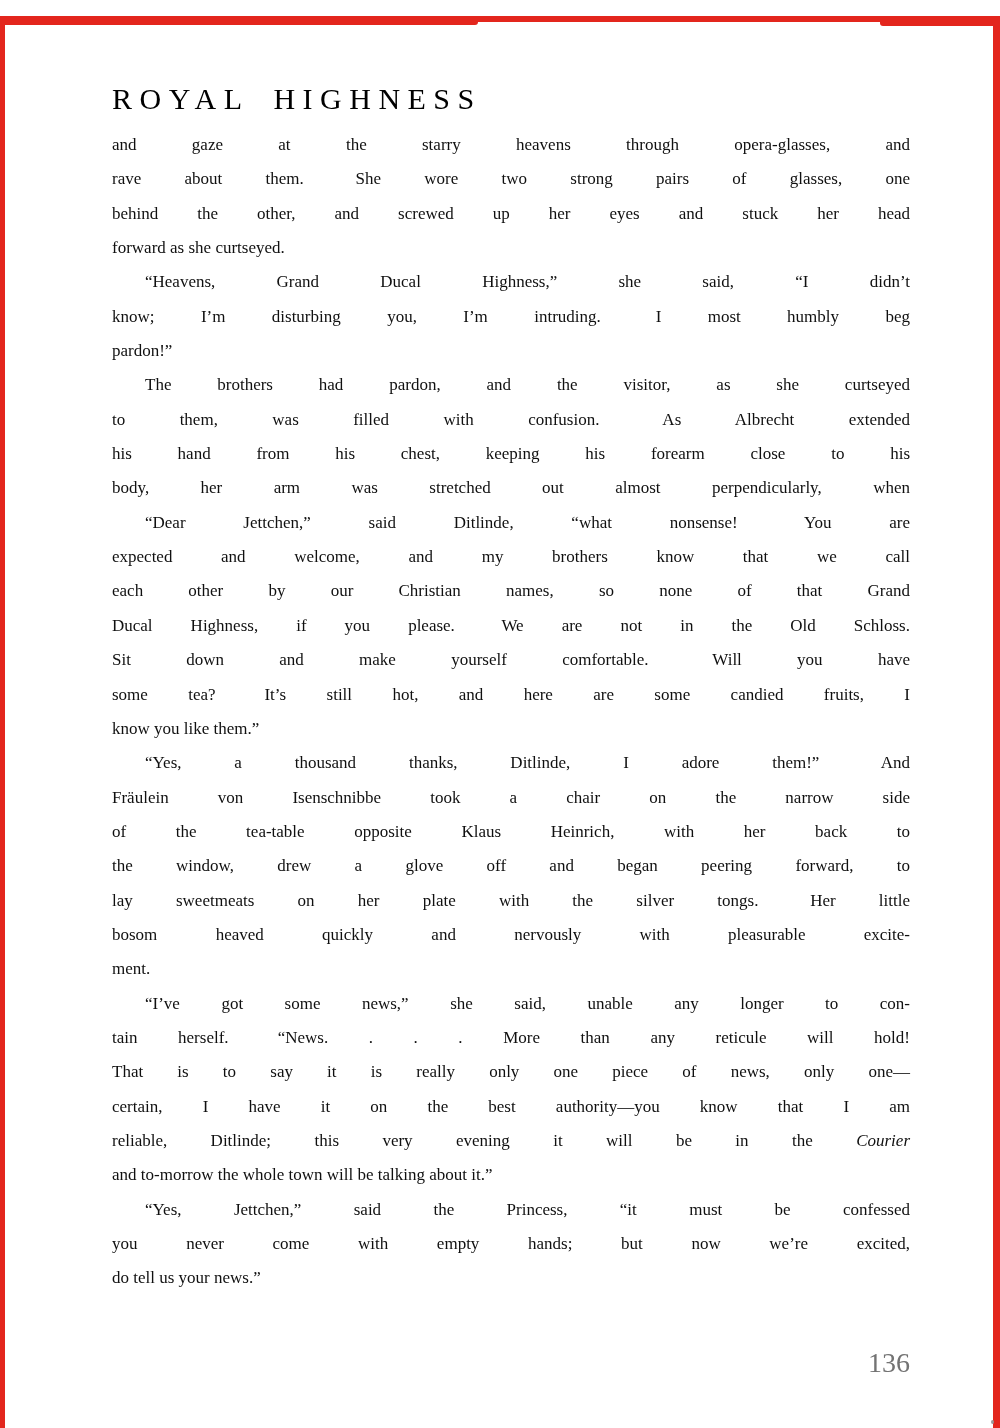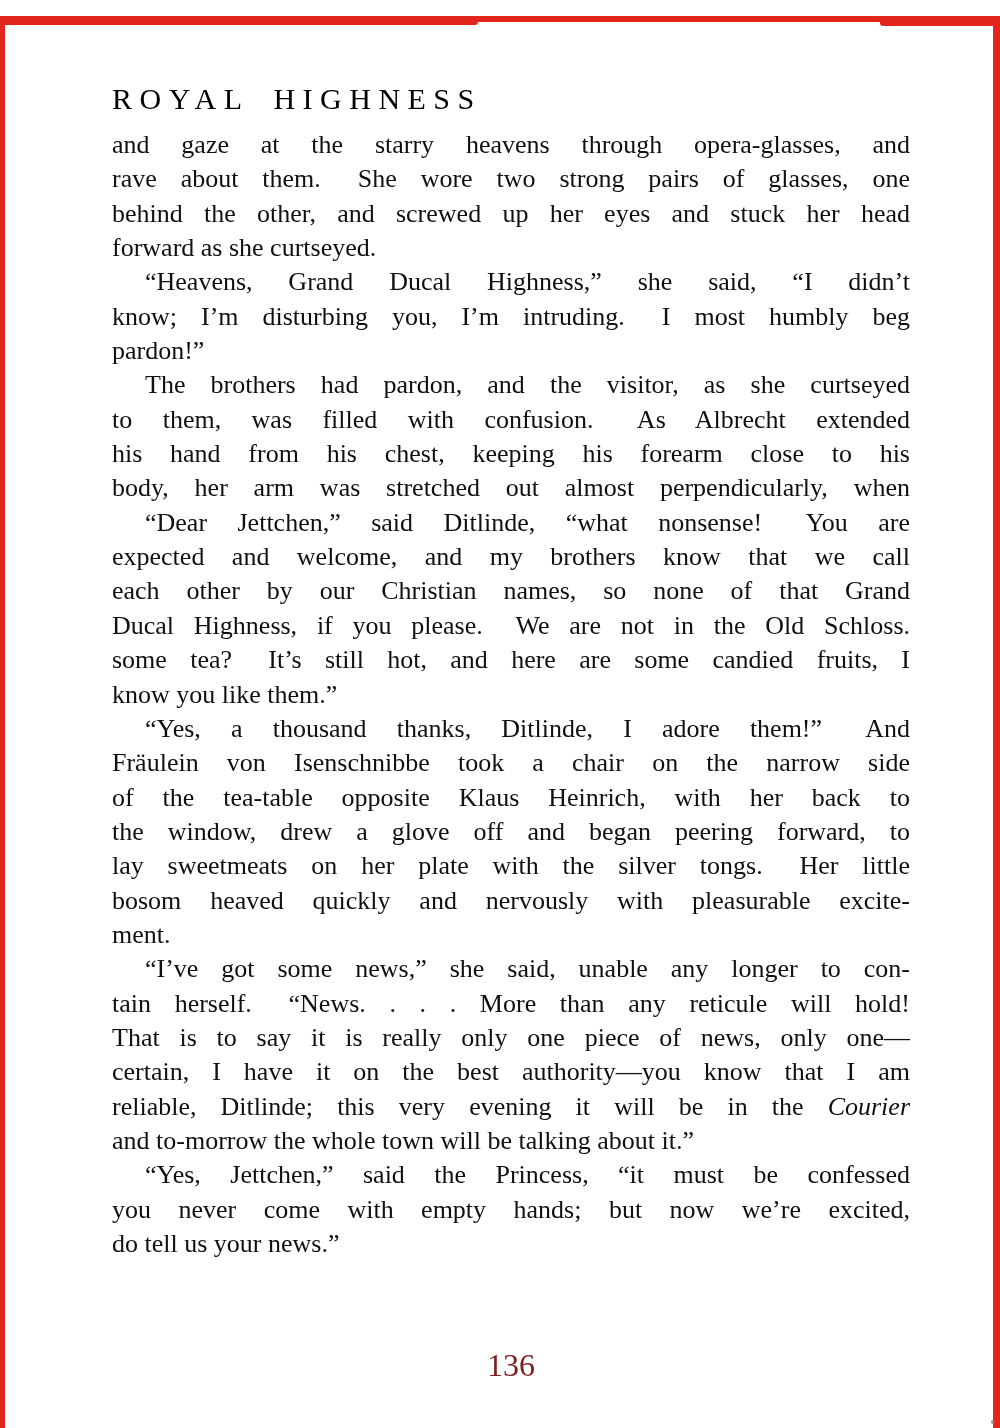--- a/index.html
+++ b/index.html
@@ -40,40 +40,40 @@
   }
   #text-body {
     position: absolute;
     left: 112px;
     top: 112px;
     width: 798px;
   }
   .line {
     height: 34.35px;
     line-height: 34.35px;
-    font-size: 26px;
+    font-size: 17px;
     text-align: left;
     white-space: normal;
     overflow: visible;
   }
   .line.just {
     text-align: justify;
     text-align-last: justify;
   }
   .line.indent {
     text-indent: 33px;
   }
   #page-number {
     position: absolute;
     left: 112px;
     top: 1331px;
     width: 798px;
-    text-align: center;
-    font-size: 32px;
-    color: #7f1d1d;
+    text-align: right;
+    font-size: 28px;
+    color: #737373;
   }
   .speck {
     position: absolute;
     background: #9a9a9a;
     border-radius: 50%;
   }
   .speck-1 { right: 6px; top: 1404px; width: 3px; height: 4px; }
 </style>
 </head>
 <body style="background: rgb(255, 255, 255);">
@@ -97,20 +97,21 @@
       <div class="line just">know; I’m disturbing you, I’m intruding.  I most humbly beg</div>
       <div class="line">pardon!”</div>
       <div class="line just indent">The brothers had pardon, and the visitor, as she curtseyed</div>
       <div class="line just">to them, was filled with confusion.  As Albrecht extended</div>
       <div class="line just">his hand from his chest, keeping his forearm close to his</div>
       <div class="line just">body, her arm was stretched out almost perpendicularly, when</div>
       <div class="line just indent">“Dear Jettchen,” said Ditlinde, “what nonsense!  You are</div>
       <div class="line just">expected and welcome, and my brothers know that we call</div>
       <div class="line just">each other by our Christian names, so none of that Grand</div>
       <div class="line just">Ducal Highness, if you please.  We are not in the Old Schloss.</div>
+      <div class="line just">Sit down and make yourself comfortable.  Will you have</div>
       <div class="line just">some tea?  It’s still hot, and here are some candied fruits, I</div>
       <div class="line">know you like them.”</div>
       <div class="line just indent">“Yes, a thousand thanks, Ditlinde, I adore them!”  And</div>
       <div class="line just">Fräulein von Isenschnibbe took a chair on the narrow side</div>
       <div class="line just">of the tea-table opposite Klaus Heinrich, with her back to</div>
       <div class="line just">the window, drew a glove off and began peering forward, to</div>
       <div class="line just">lay sweetmeats on her plate with the silver tongs.  Her little</div>
       <div class="line just">bosom heaved quickly and nervously with pleasurable excite-</div>
       <div class="line">ment.</div>
       <div class="line just indent">“I’ve got some news,” she said, unable any longer to con-</div>

